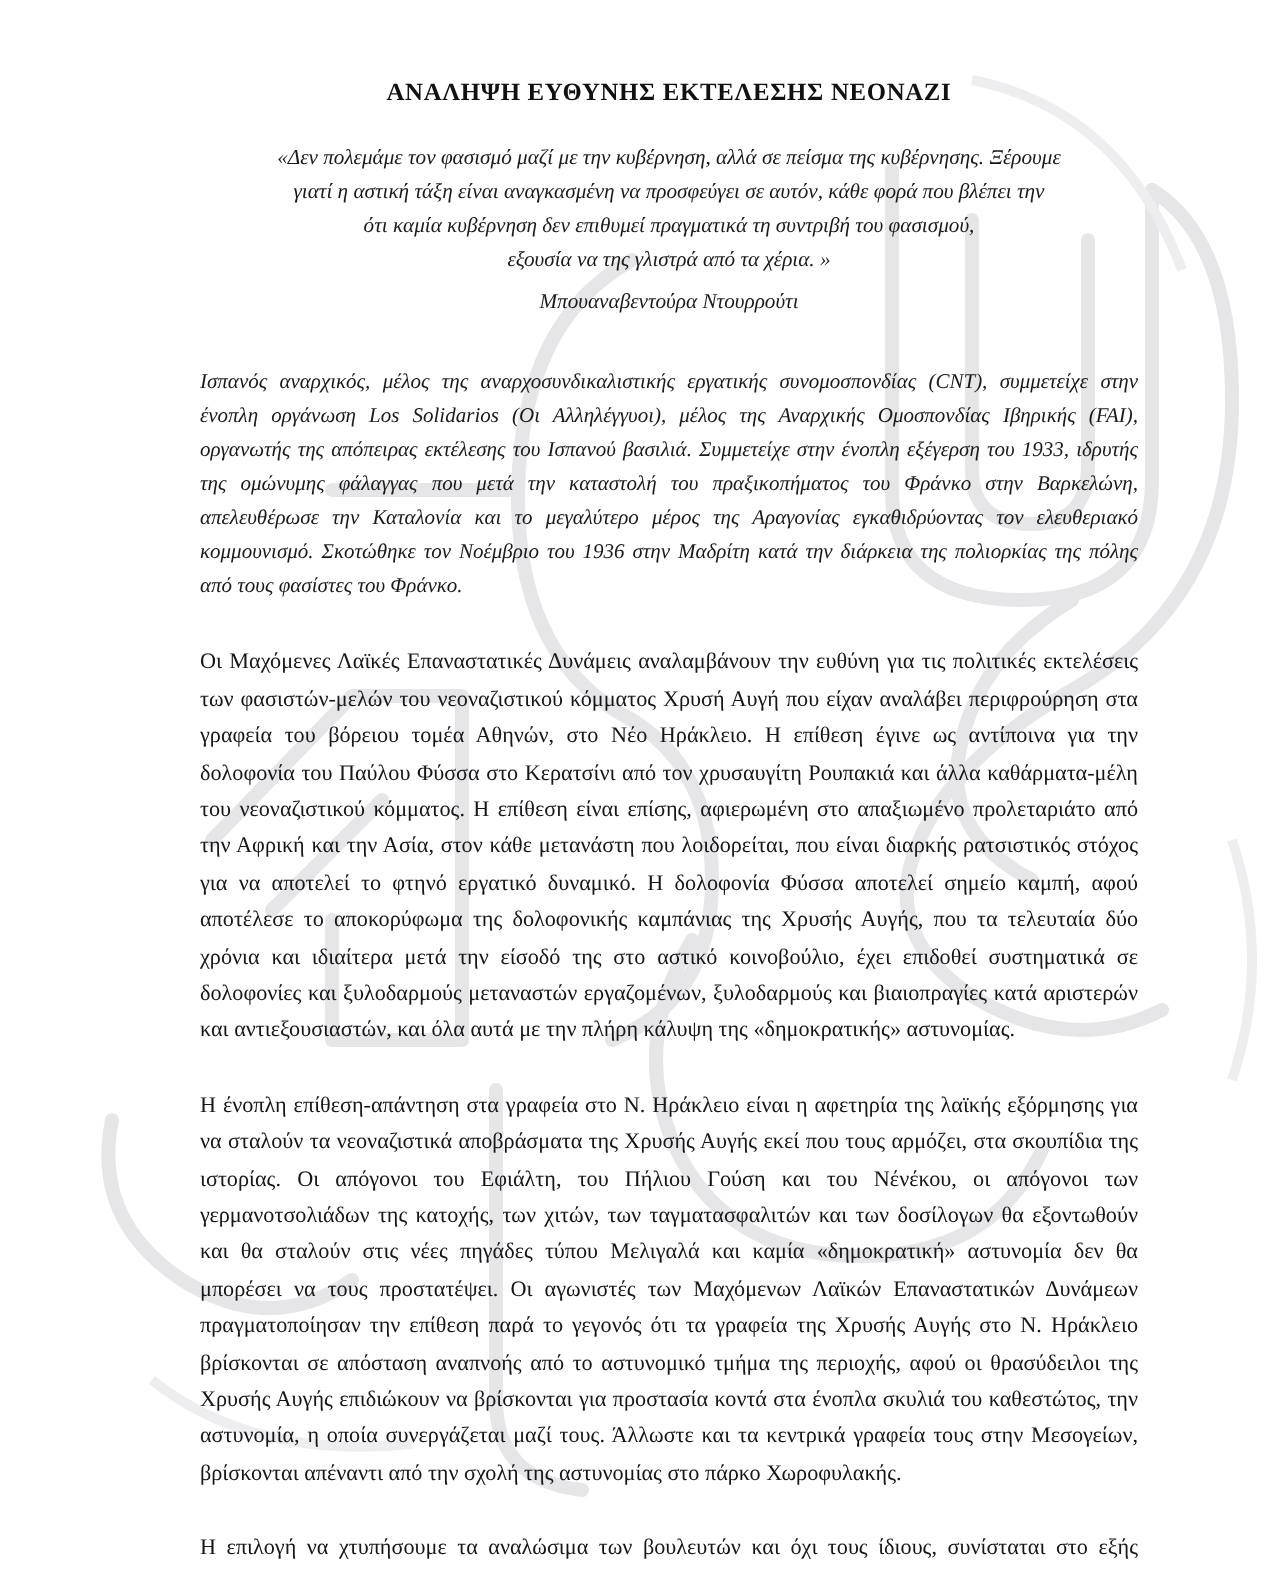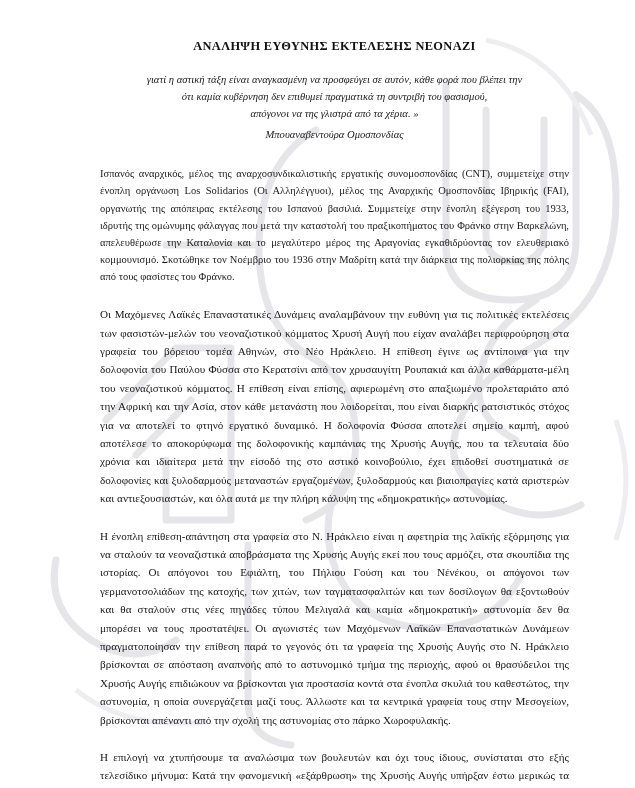--- a/index.html
+++ b/index.html
@@ -69,20 +69,21 @@
   }
   .quote-attrib {
     font-style: italic;
     font-size: 10.6px;
     text-align: center;
     margin: 0 0 22px 0;
     line-height: 1.62;
   }
 
   .bio-para {
+    font-style: italic;
     font-size: 10.5px;
     line-height: 1.63;
     text-align: justify;
     text-justify: inter-word;
     margin: 0 0 20px 0;
   }
 
   .body-para {
     font-size: 11.1px;
     line-height: 1.66;
@@ -125,26 +126,27 @@
         <path d="M60 690 Q110 730 190 722"></path>
       </g>
     </svg>
   </div>
 
   <div id="content">
 
     <h1 class="doc-title">ΑΝΑΛΗΨΗ ΕΥΘΥΝΗΣ ΕΚΤΕΛΕΣΗΣ ΝΕΟΝΑΖΙ</h1>
 
     <div class="quote-block">
+      <span class="qline">«Δεν πολεμάμε τον φασισμό μαζί με την κυβέρνηση, αλλά σε πείσμα της κυβέρνησης. Ξέρουμε</span>
       <span class="qline">γιατί η αστική τάξη είναι αναγκασμένη να προσφεύγει σε αυτόν, κάθε φορά που βλέπει την</span>
       <span class="qline">ότι καμία κυβέρνηση δεν επιθυμεί πραγματικά τη συντριβή του φασισμού,</span>
-      <span class="qline">απόγονοι να της γλιστρά από τα χέρια. »</span>
+      <span class="qline">εξουσία να της γλιστρά από τα χέρια. »</span>
     </div>
 
-    <div class="quote-attrib">Μπουαναβεντούρα Ομοσπονδίας</div>
+    <div class="quote-attrib">Μπουαναβεντούρα Ντουρρούτι</div>
 
     <p class="bio-para">Ισπανός αναρχικός, μέλος της αναρχοσυνδικαλιστικής εργατικής συνομοσπονδίας (CNT), συμμετείχε στην ένοπλη οργάνωση Los Solidarios (Οι Αλληλέγγυοι), μέλος της Αναρχικής Ομοσπονδίας Ιβηρικής (FAI), οργανωτής της απόπειρας εκτέλεσης του Ισπανού βασιλιά. Συμμετείχε στην ένοπλη εξέγερση του 1933, ιδρυτής της ομώνυμης φάλαγγας που μετά την καταστολή του πραξικοπήματος του Φράνκο στην Βαρκελώνη, απελευθέρωσε την Καταλονία και το μεγαλύτερο μέρος της Αραγονίας εγκαθιδρύοντας τον ελευθεριακό κομμουνισμό. Σκοτώθηκε τον Νοέμβριο του 1936 στην Μαδρίτη κατά την διάρκεια της πολιορκίας της πόλης από τους φασίστες του Φράνκο.</p>
 
     <p class="body-para">Οι Μαχόμενες Λαϊκές Επαναστατικές Δυνάμεις αναλαμβάνουν την ευθύνη για τις πολιτικές εκτελέσεις των φασιστών-μελών του νεοναζιστικού κόμματος Χρυσή Αυγή που είχαν αναλάβει περιφρούρηση στα γραφεία του βόρειου τομέα Αθηνών, στο Νέο Ηράκλειο. Η επίθεση έγινε ως αντίποινα για την δολοφονία του Παύλου Φύσσα στο Κερατσίνι από τον χρυσαυγίτη Ρουπακιά και άλλα καθάρματα-μέλη του νεοναζιστικού κόμματος. Η επίθεση είναι επίσης, αφιερωμένη στο απαξιωμένο προλεταριάτο από την Αφρική και την Ασία, στον κάθε μετανάστη που λοιδορείται, που είναι διαρκής ρατσιστικός στόχος για να αποτελεί το φτηνό εργατικό δυναμικό. Η δολοφονία Φύσσα αποτελεί σημείο καμπή, αφού αποτέλεσε το αποκορύφωμα της δολοφονικής καμπάνιας της Χρυσής Αυγής, που τα τελευταία δύο χρόνια και ιδιαίτερα μετά την είσοδό της στο αστικό κοινοβούλιο, έχει επιδοθεί συστηματικά σε δολοφονίες και ξυλοδαρμούς μεταναστών εργαζομένων, ξυλοδαρμούς και βιαιοπραγίες κατά αριστερών και αντιεξουσιαστών, και όλα αυτά με την πλήρη κάλυψη της «δημοκρατικής» αστυνομίας.</p>
 
     <p class="body-para">Η ένοπλη επίθεση-απάντηση στα γραφεία στο Ν. Ηράκλειο είναι η αφετηρία της λαϊκής εξόρμησης για να σταλούν τα νεοναζιστικά αποβράσματα της Χρυσής Αυγής εκεί που τους αρμόζει, στα σκουπίδια της ιστορίας. Οι απόγονοι του Εφιάλτη, του Πήλιου Γούση και του Νένέκου, οι απόγονοι των γερμανοτσολιάδων της κατοχής, των χιτών, των ταγματασφαλιτών και των δοσίλογων θα εξοντωθούν και θα σταλούν στις νέες πηγάδες τύπου Μελιγαλά και καμία «δημοκρατική» αστυνομία δεν θα μπορέσει να τους προστατέψει. Οι αγωνιστές των Μαχόμενων Λαϊκών Επαναστατικών Δυνάμεων πραγματοποίησαν την επίθεση παρά το γεγονός ότι τα γραφεία της Χρυσής Αυγής στο Ν. Ηράκλειο βρίσκονται σε απόσταση αναπνοής από το αστυνομικό τμήμα της περιοχής, αφού οι θρασύδειλοι της Χρυσής Αυγής επιδιώκουν να βρίσκονται για προστασία κοντά στα ένοπλα σκυλιά του καθεστώτος, την αστυνομία, η οποία συνεργάζεται μαζί τους. Άλλωστε και τα κεντρικά γραφεία τους στην Μεσογείων, βρίσκονται απέναντι από την σχολή της αστυνομίας στο πάρκο Χωροφυλακής.</p>
 
     <p class="body-para">Η επιλογή να χτυπήσουμε τα αναλώσιμα των βουλευτών και όχι τους ίδιους, συνίσταται στο εξής τελεσίδικο μήνυμα: Κατά την φανομενική «εξάρθρωση» της Χρυσής Αυγής υπήρξαν έστω μερικώς τα αποκαλυπτήρια για το ποιόν των χρυσαυγιτών. Τώρα όλοι ξέρουν, τώρα η</p>
 
   </div>

